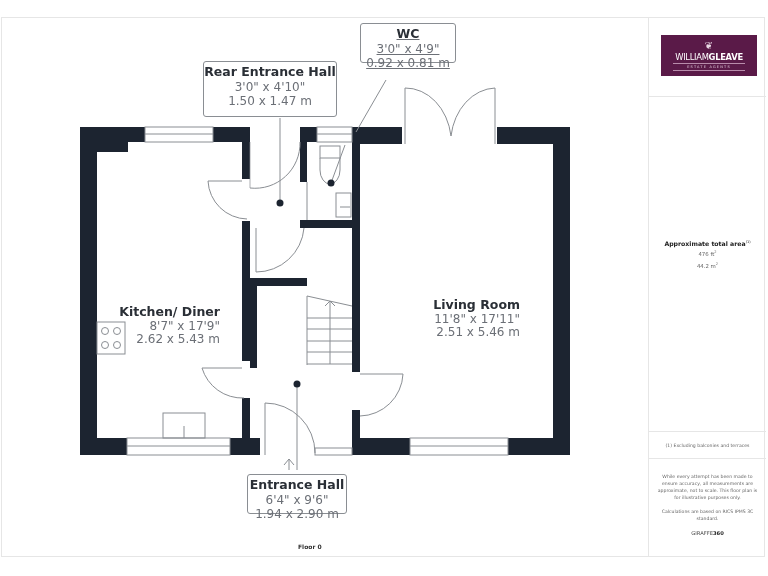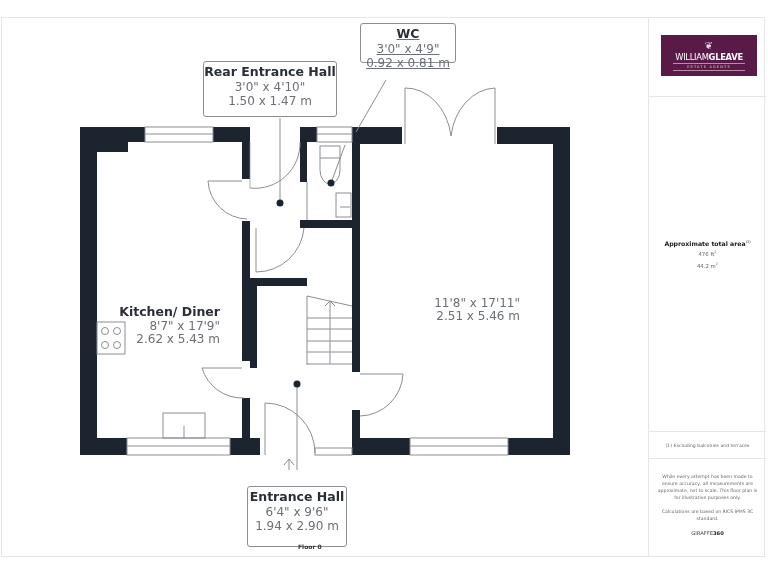--- a/index.html
+++ b/index.html
@@ -135,37 +135,38 @@
     </g>
   </svg>
 
   <div class="label" style="left:110px; top:268px; width:110px;">
     <div class="t">Kitchen/ Diner</div>
     <div>8'7" x 17'9"</div>
     <div>2.62 x 5.43 m</div>
   </div>
 
   <div class="label" style="left:400px; top:261px; width:120px;">
+    <div class="t">Living Room</div>
     <div>11'8" x 17'11"</div>
     <div>2.51 x 5.46 m</div>
   </div>
 
   <div class="callout" style="left:203px; top:61px; width:134px; height:56px;">
     <div class="t">Rear Entrance Hall</div>
     <div>3'0" x 4'10"</div>
     <div>1.50 x 1.47 m</div>
   </div>
 
   <div class="callout" style="left:360px; top:23px; width:96px; height:40px;text-decoration:underline;">
     <div class="t">WC</div>
     <div>3'0" x 4'9"</div>
     <div>0.92 x 0.81 m</div>
   </div>
 
-  <div class="callout" style="left:247px; top:486px; width:100px; height:61px;">
+  <div class="callout" style="left:247px; top:474px; width:100px; height:40px;">
     <div class="t">Entrance Hall</div>
     <div>6'4" x 9'6"</div>
     <div>1.94 x 2.90 m</div>
   </div>
 
   <div class="floor">Floor 0</div>
 </div>
 
 <div class="side">
   <div class="side-sec" style="top:0; height:80px;">

